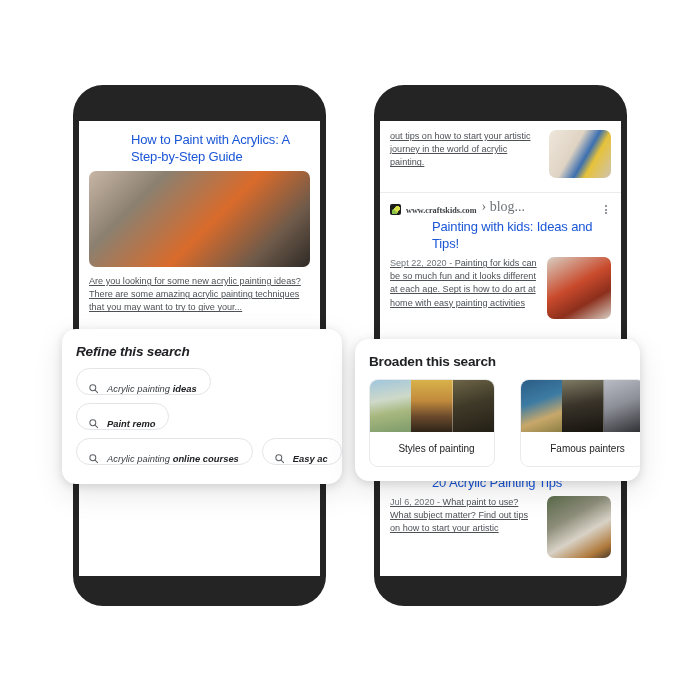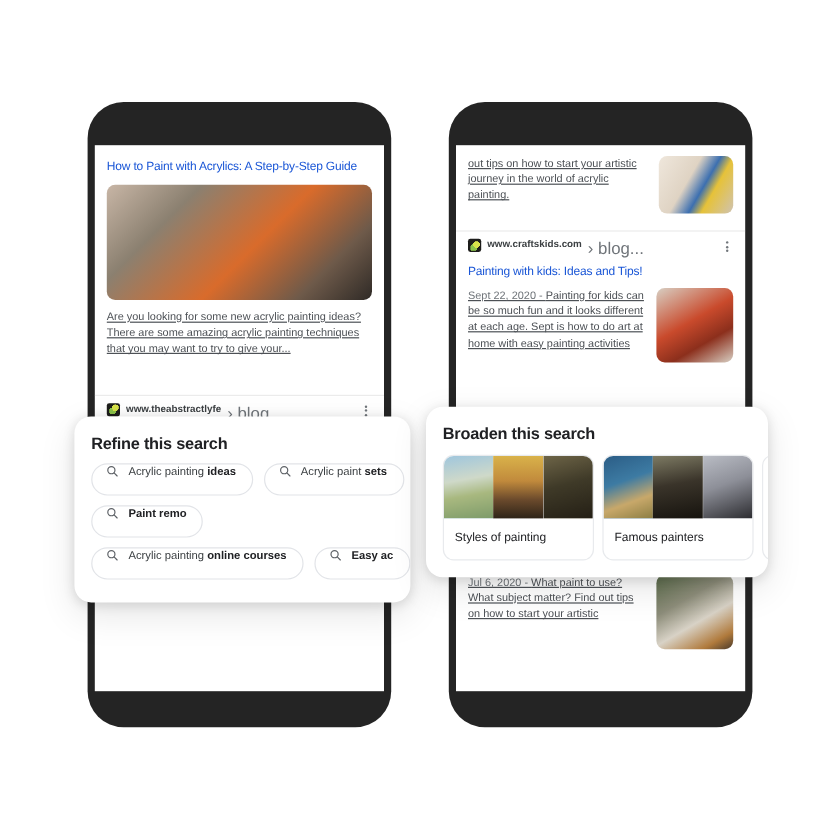--- a/index.html
+++ b/index.html
@@ -23,32 +23,33 @@
   }
 
   
   .serp{position:absolute;left:0;top:0;width:241px;}
   .pad{padding:0 10px;}
 
   .result-title{
     color:#1a56d6;font-size:12.4px;line-height:15.5px;
     font-weight:400;letter-spacing:-0.15px;
   }
-  .result-title.big{font-size:10px;line-height:17px;}
+  .result-title.big{font-size:13px;line-height:17px;margin-left:42px;}
   .snippet{
     color:#4d5156;font-size:9.1px;line-height:13.2px;text-decoration:underline;
   }
   .snippet .date{color:#70757a;}
   .hero-img{
     width:100%;height:96px;border-radius:7px;background-size:cover;
     background-position:center;margin:6px 0 8px 0;
   }
   .src-row{
-    display:flex;align-items:flex-start;gap:5px;
+    display:flex;align-items:flex-end;gap:5px;
     padding:6px 0 3px 0;
+    font-family:Liberation Serif, serif;
   }
   .favicon{
     width:11px;height:11px;border-radius:2px;flex:0 0 auto;
     background:#1d1d1b;position:relative;overflow:hidden;
   }
   .favicon::after{
     content:"";position:absolute;left:1.5px;top:1.5px;width:8px;height:8px;
     background:
       radial-gradient(circle at 65% 35%, #d7e24a 0 38%, transparent 39%),
       radial-gradient(circle at 35% 70%, #8bc34a 0 40%, transparent 41%);
@@ -74,45 +75,45 @@
     width:64px;height:62px;border-radius:7px;flex:0 0 auto;
     background-size:cover;background-position:center;
   }
 
   
   .card{
     position:absolute;background:#ffffff;border-radius:14px;
     box-shadow:0 2px 10px rgba(0,0,0,.13),0 10px 30px rgba(0,0,0,.10);
     overflow:hidden;
   }
-  #refine-card{left:62px;top:347px;width:280px;height:155px;}
+  #refine-card{left:62px;top:329px;width:280px;height:155px;font-style:italic;}
   #broaden-card{left:355px;top:339px;width:285px;height:142px;}
 
   .card-title{
     font-size:13.6px;font-weight:700;color:#202124;letter-spacing:-0.2px;
     padding:15px 0 0 14px;
   }
 
   .chip-rows{padding:9px 0 0 14px;}
   .chip-row{display:flex;gap:9px;margin-bottom:8px;}
   .chip{
-    display:inline-flex;align-items:flex-start;gap:8px;
+    display:inline-flex;align-items:flex-end;gap:8px;
     border:1px solid #e2e4e8;border-radius:999px;
     height:25px;padding:0 13px 0 11px;white-space:nowrap;
     background:#fff;flex:0 0 auto;
   }
   .chip .q{
     width:11px;height:11px;flex:0 0 auto;display:block;
   }
   .chip-text{font-size:9.4px;color:#3c4043;}
   .chip-text b{font-weight:700;color:#202124;}
 
   
   .tiles{
-    display:flex;gap:7px;padding:10px 0 0 14px;
+    display:flex;gap:25px;padding:10px 0 0 14px;text-align:center;
   }
   .tile{
     width:124px;flex:0 0 auto;border:1px solid #e8eaed;border-radius:9px;
     overflow:hidden;background:#fff;
   }
   .tile-imgs{display:flex;height:52px;}
   .tile-imgs span{flex:1;background-size:cover;background-position:center;}
   .tile-label{
     font-size:10px;color:#202124;padding:11px 0 12px 9px;white-space:nowrap;
   }
@@ -241,27 +242,20 @@
     <div class="chip-rows">
 
       <div class="chip-row">
         <div class="chip">
           <svg class="q" viewBox="0 0 24 24">
             <circle cx="10.5" cy="10.5" r="6.5" fill="none" stroke="#5f6368" stroke-width="2.2"></circle>
             <line x1="15.4" y1="15.4" x2="21" y2="21" stroke="#5f6368" stroke-width="2.2" stroke-linecap="round"></line>
           </svg>
           <span class="chip-text"><span>Acrylic painting </span><b>ideas</b></span>
         </div>
-        <div class="chip">
-          <svg class="q" viewBox="0 0 24 24">
-            <circle cx="10.5" cy="10.5" r="6.5" fill="none" stroke="#5f6368" stroke-width="2.2"></circle>
-            <line x1="15.4" y1="15.4" x2="21" y2="21" stroke="#5f6368" stroke-width="2.2" stroke-linecap="round"></line>
-          </svg>
-          <span class="chip-text"><span>Acrylic paint </span><b>sets</b></span>
-        </div>
       </div>
 
       <div class="chip-row">
         <div class="chip">
           <svg class="q" viewBox="0 0 24 24">
             <circle cx="10.5" cy="10.5" r="6.5" fill="none" stroke="#5f6368" stroke-width="2.2"></circle>
             <line x1="15.4" y1="15.4" x2="21" y2="21" stroke="#5f6368" stroke-width="2.2" stroke-linecap="round"></line>
           </svg>
           <span class="chip-text"><span></span><b>Paint remo</b></span>
         </div>

